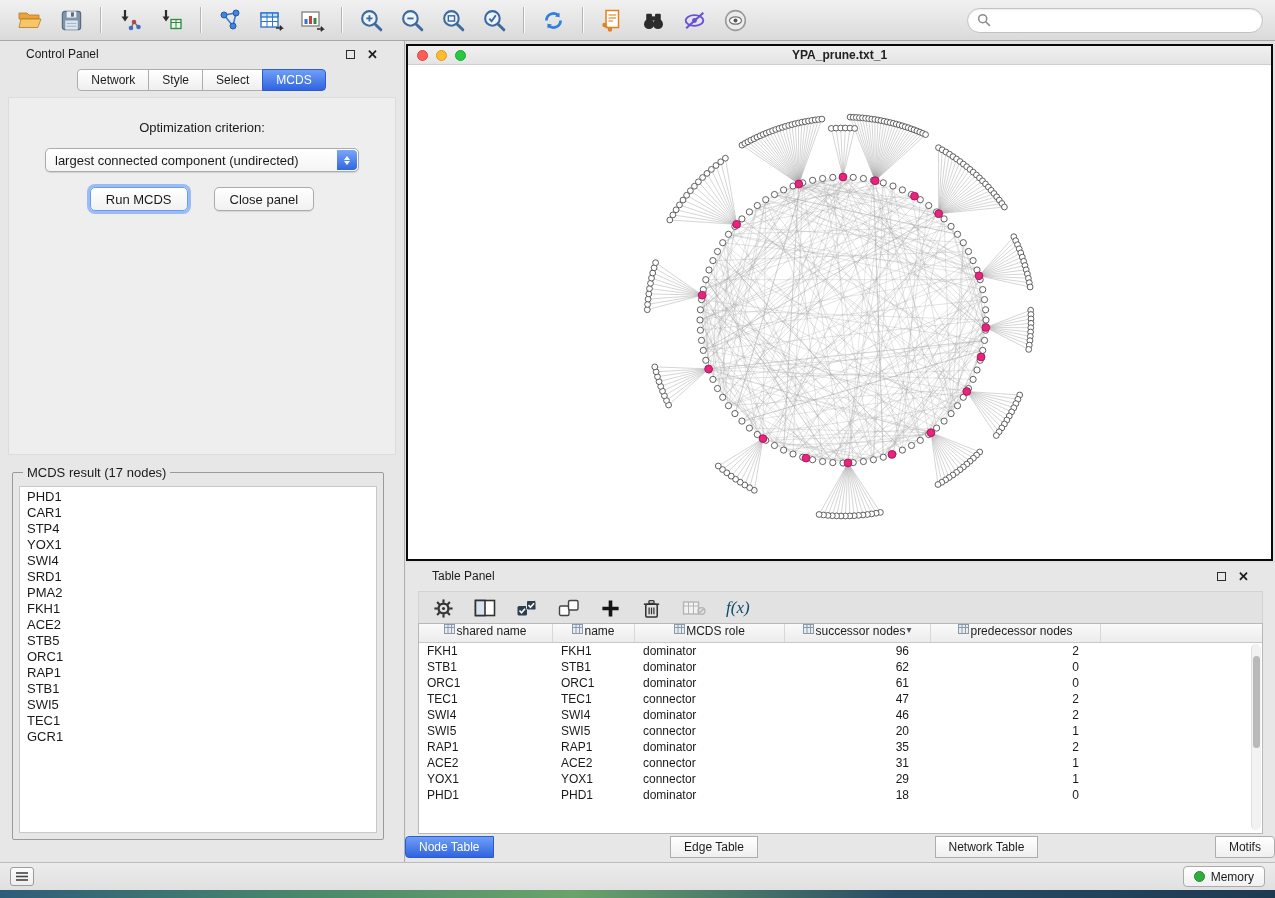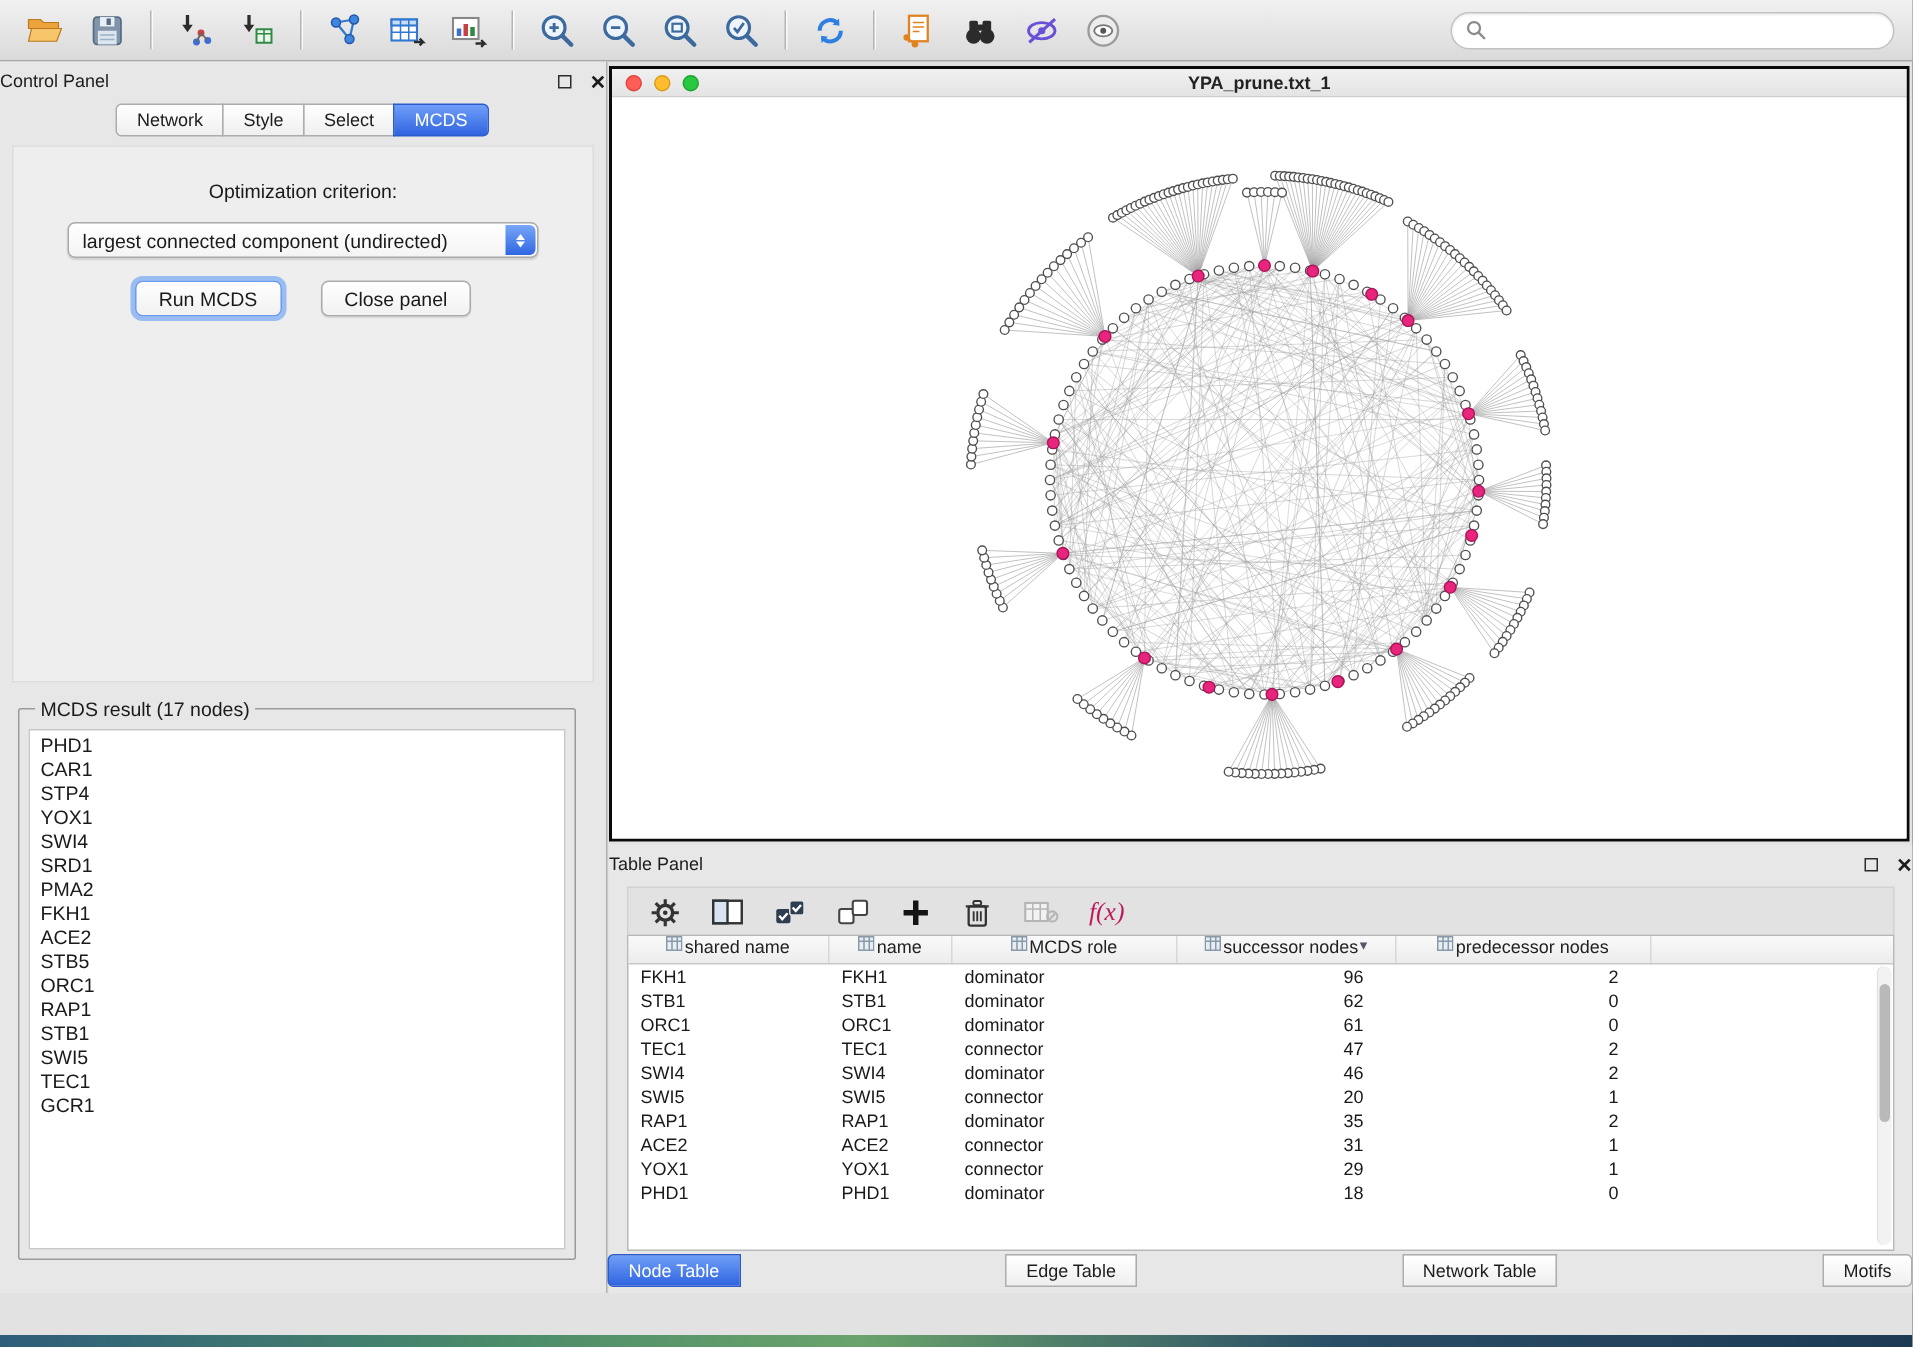--- a/index.html
+++ b/index.html
@@ -26,21 +26,21 @@
     display:flex; align-items:center; padding:0 9px; gap:6px;
     box-shadow:inset 0 1px 2px rgba(0,0,0,.08);
   }
   .search-box input { border:none; outline:none; flex:1; font-size:12px; background:transparent; }
 
   
   .control-panel {
     position:absolute; top:41px; left:0; width:405px; height:821px;
     background:#e7e7e7; border-right:1px solid #b0b0b0;
   }
-  .panel-header { height:26px; display:flex; align-items:center; padding:0 0; font-size:12px; color:#1c1c1c; }
+  .panel-header { height:26px; display:flex; align-items:center; padding:0 26px; font-size:12px; color:#1c1c1c; }
   .panel-controls { margin-left:auto; display:flex; align-items:center; gap:12px; }
   .wbox { width:9px; height:9px; border:1.4px solid #2c2c2c; display:inline-block; }
   .wx { font-size:13px; font-weight:bold; color:#1c1c1c; line-height:9px; cursor:default; }
 
   .tab-row { display:flex; justify-content:center; margin-top:2px; }
   .seg {
     border:1px solid #adadad; background:linear-gradient(#ffffff,#efefef);
     padding:3px 13px; font-size:12px; margin-left:-1px; color:#1c1c1c; cursor:default;
   }
   .seg.first { border-radius:4px 0 0 4px; }
@@ -104,21 +104,21 @@
   .dot.green { background:#28c840; border:1px solid #1ea433; }
   .net-canvas { position:absolute; top:19px; left:0; width:863px; height:494px; background:#fff; }
 
   
   .table-panel { position:absolute; left:406px; top:563px; width:869px; height:299px; background:#e7e7e7; }
   .tp-toolbar {
     margin:2px 12px 0 12px; height:34px; background:#e2e2e2; border:1px solid #d2d2d2;
     display:flex; align-items:center; gap:20px; padding:0 14px;
   }
   .tpbtn { background:transparent; border:none; display:flex; align-items:center; justify-content:center; height:28px; }
-  .fx-label { font-family:"Liberation Serif", serif; font-style:italic; font-size:17px; color:#be185d; }
+  .fx-label { font-family:"Liberation Serif", serif; font-style:italic; font-size:17px; color:#0c4a6e; }
 
   .tp-table {
     position:absolute; left:12px; right:12px; top:60px; bottom:28px;
     background:#fff; border:1px solid #b8b8b8; overflow:hidden;
   }
   .thead { display:flex; height:19px; background:linear-gradient(#fafafa,#ececec); border-bottom:1px solid #c8c8c8; font-size:12px; }
   .th { display:flex; align-items:flex-start; justify-content:center; gap:1px; border-right:1px solid #d8d8d8; color:#222; }
   .c0 { width:134px; } .c1 { width:82px; } .c2 { width:150px; } .c3 { width:146px; } .c4 { width:170px; } .c5 { flex:1; border-right:none; }
   .tbody { position:relative; }
   .tr { display:flex; height:16px; align-items:center; font-size:12px; }
@@ -1344,13 +1344,26 @@
     </div>
 
     <div class="tp-tabs">
       <span class="seg first active">Node Table</span>
       <span class="seg">Edge Table</span>
       <span class="seg">Network Table</span>
       <span class="seg last">Motifs</span>
     </div>
   </div>
 
+  <div class="statusbar">
+    <button class="list-btn">
+      <svg width="14" height="11" viewBox="0 0 14 11">
+          <line x1="1" y1="2" x2="13" y2="2" stroke="#444" stroke-width="1.6"></line>
+          <line x1="1" y1="5.5" x2="13" y2="5.5" stroke="#444" stroke-width="1.6"></line>
+          <line x1="1" y1="9" x2="13" y2="9" stroke="#444" stroke-width="1.6"></line>
+        </svg>
+    </button>
+    <button class="memory-btn">
+      <span class="green-dot"></span>
+      <span>Memory</span>
+    </button>
+  </div>
 </div>
 
 </body></html>

